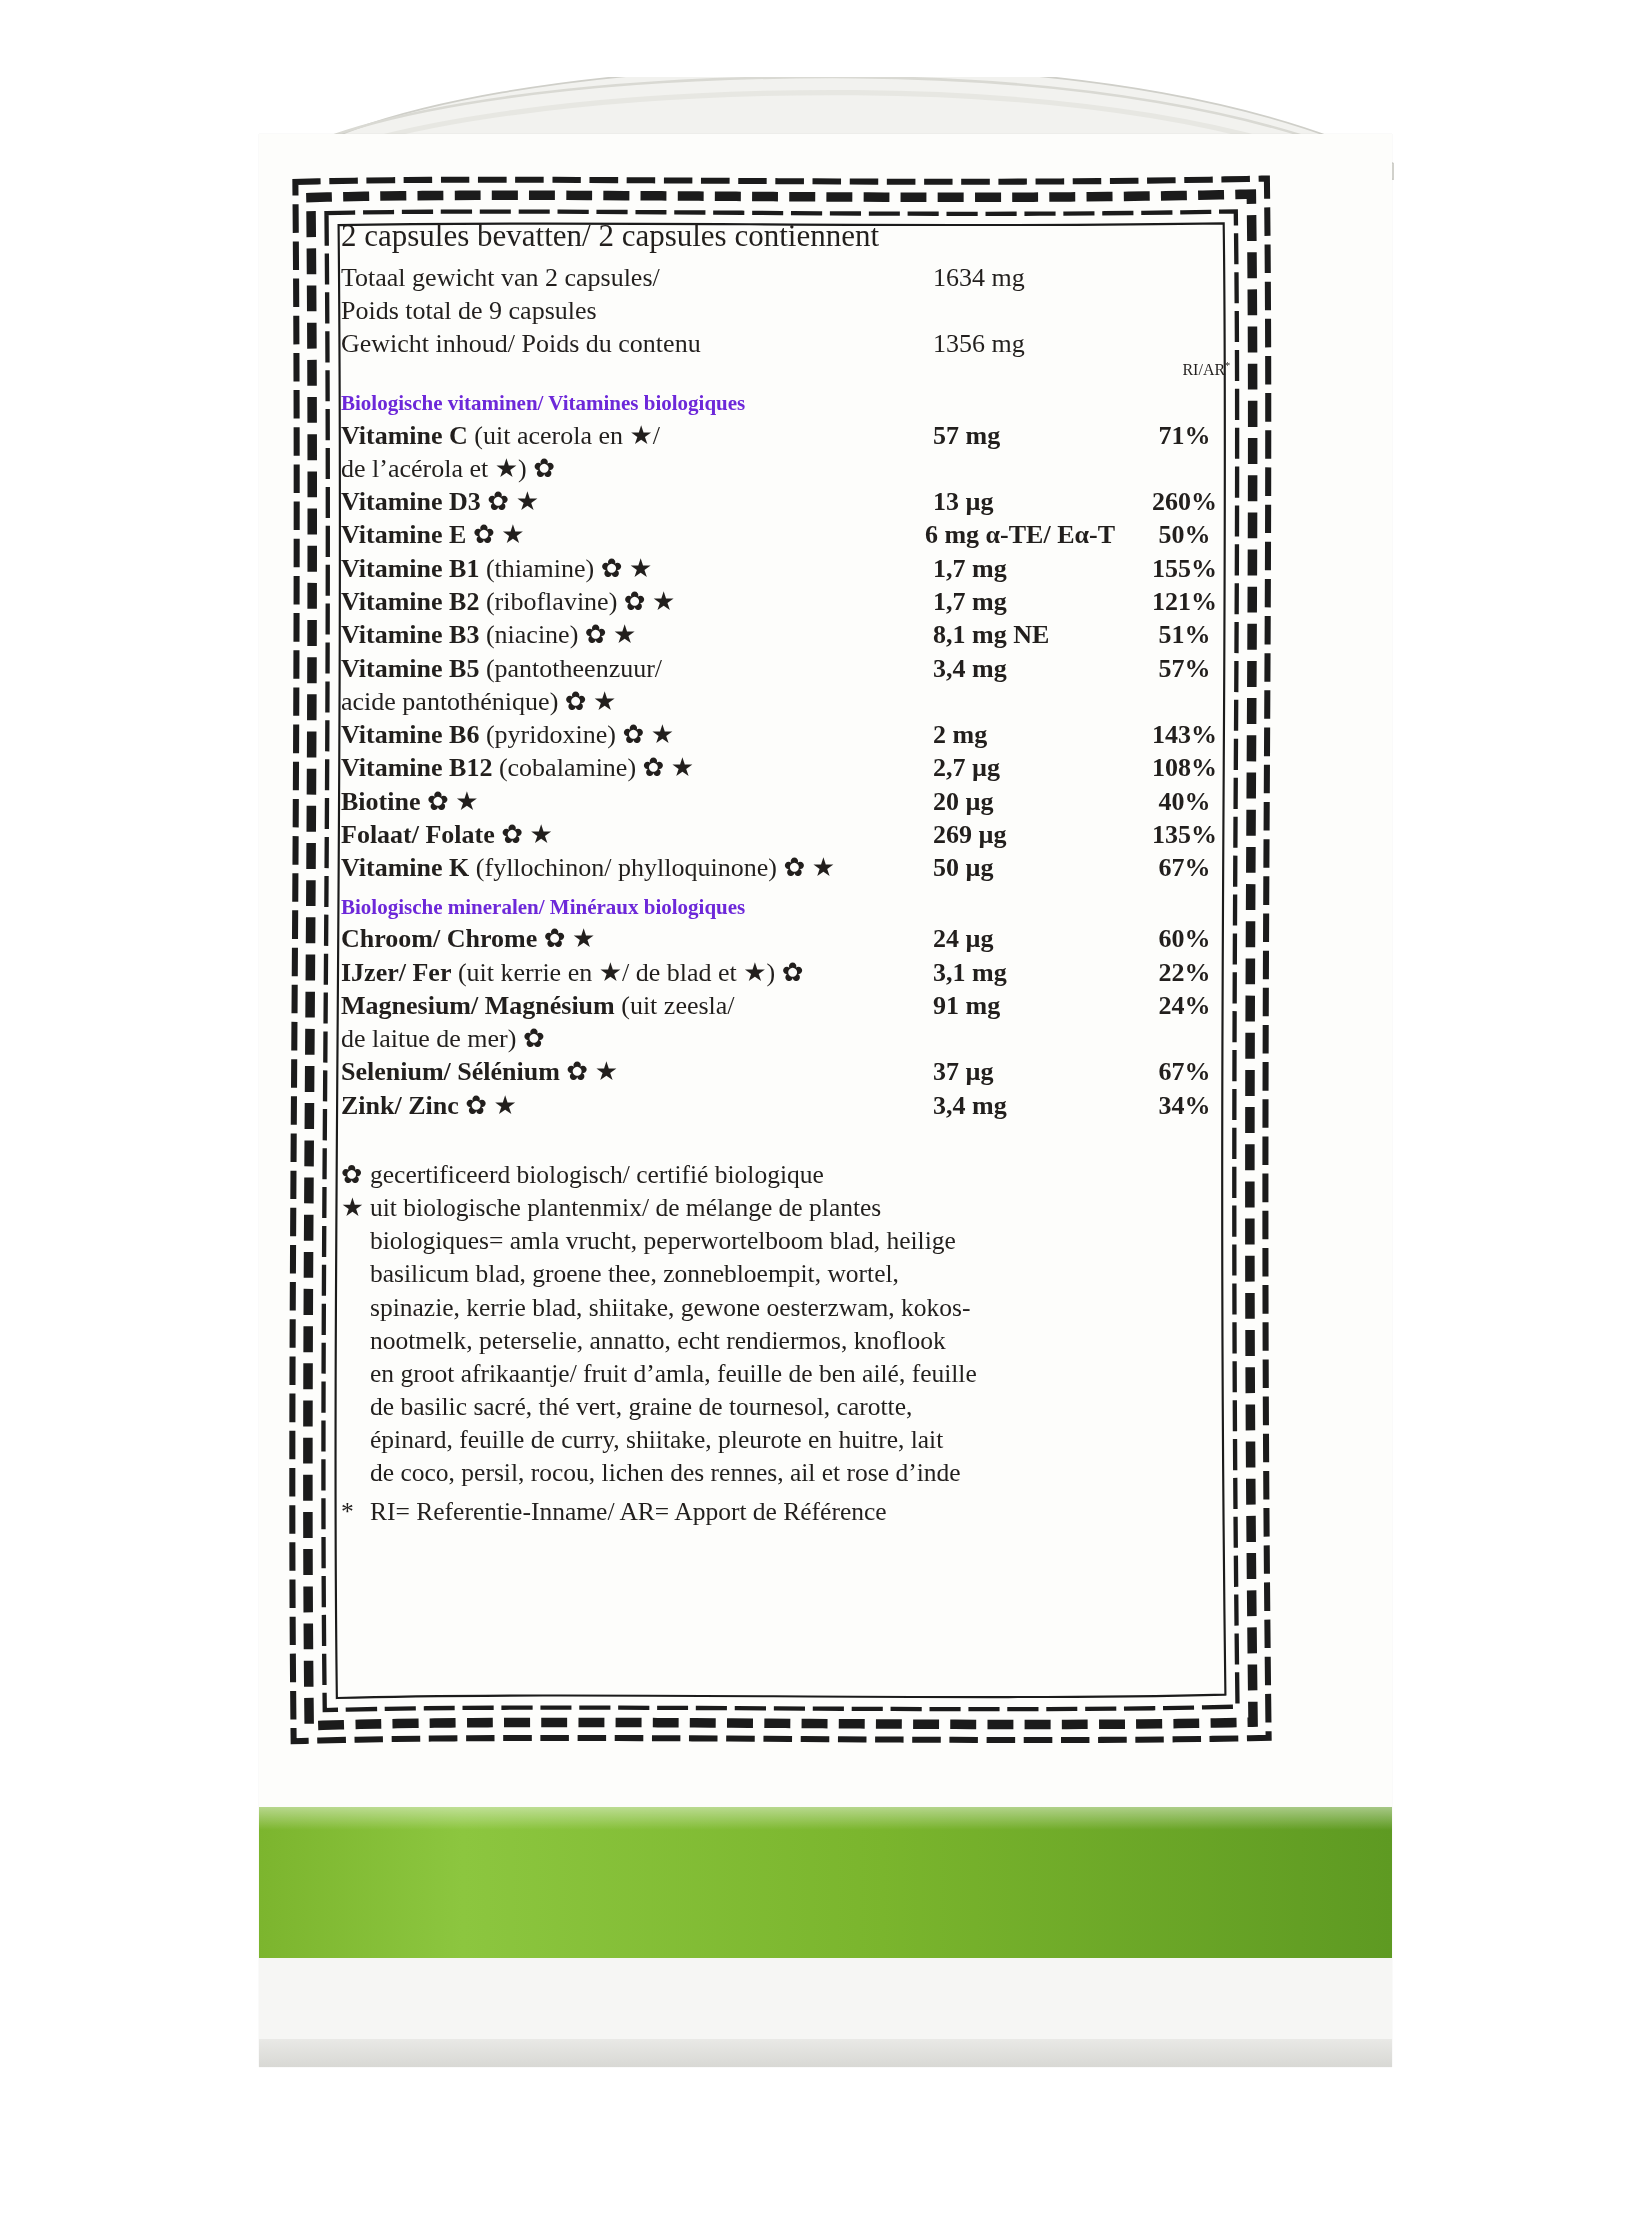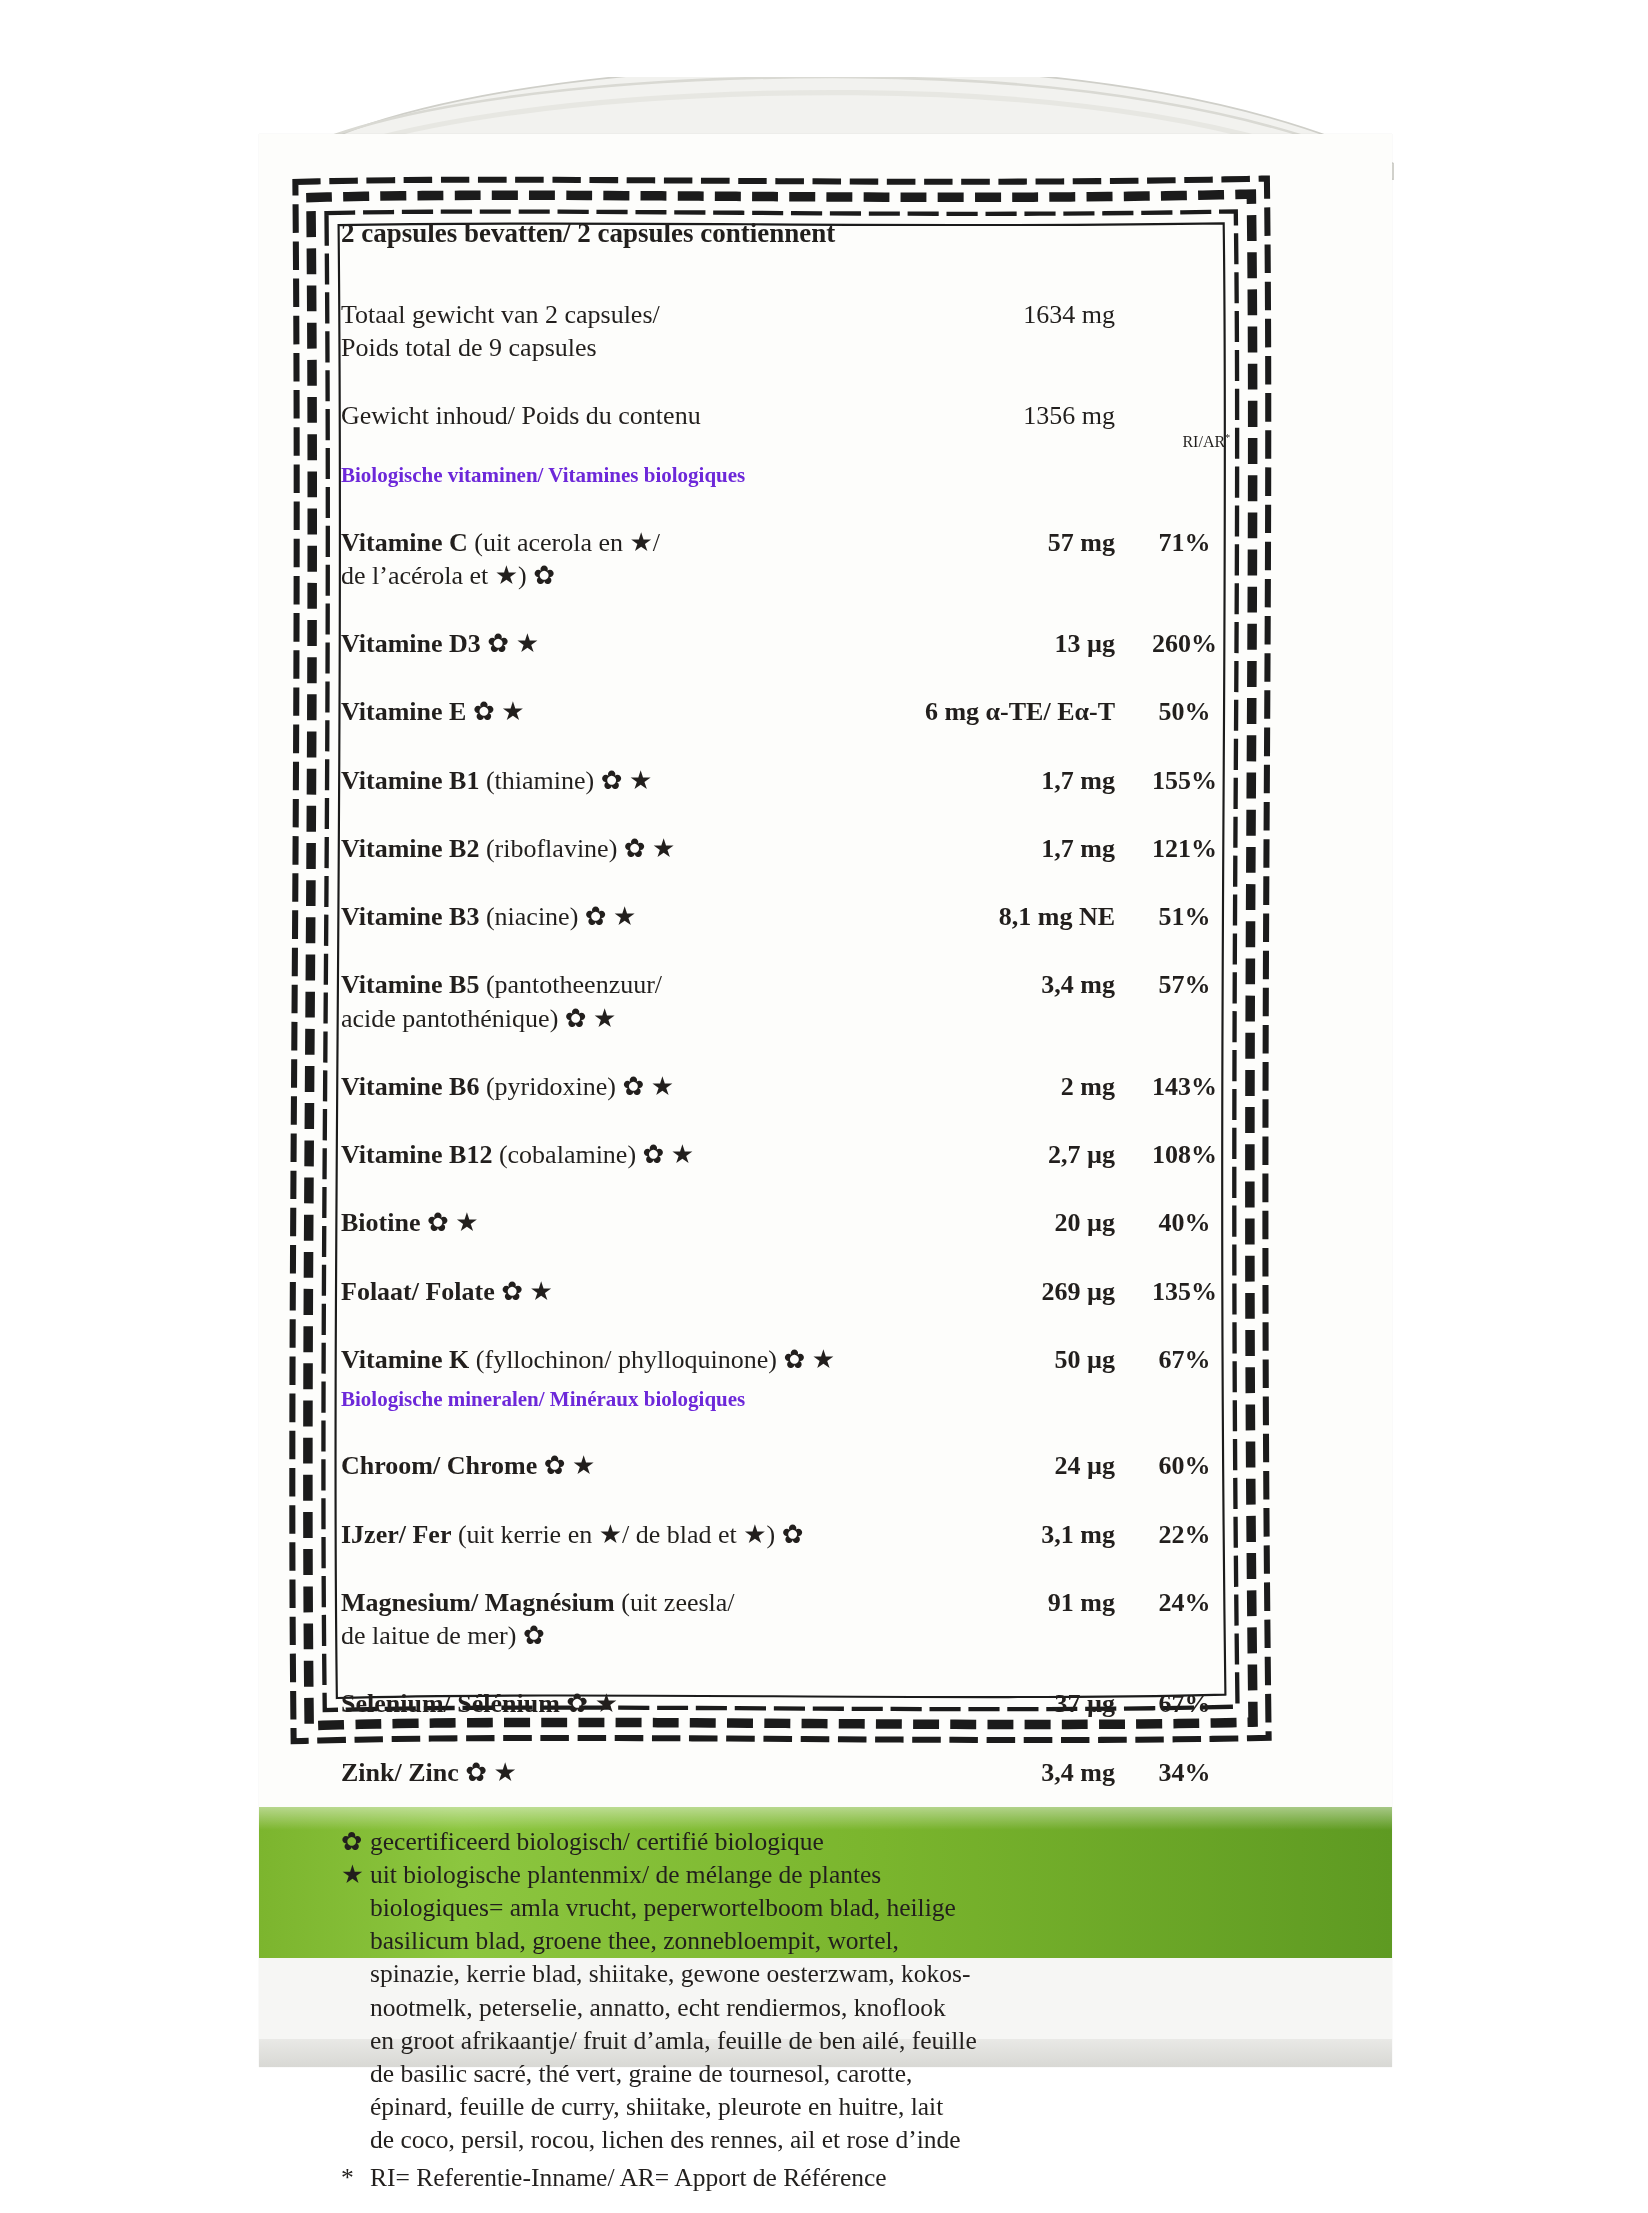--- a/index.html
+++ b/index.html
@@ -102,40 +102,39 @@
     width: 100%;
     gap: 22px;
   }
   .row .name {
     flex: 1 1 auto;
     padding-right: 7px;
     white-space: nowrap;
   }
   .row .amount {
     flex: 0 0 182px;
-    text-align: right;
+    text-align: left;
     font-weight: bold;
     white-space: nowrap;
-    margin-top: 35px;
   }
   .row .ri {
     flex: 0 0 95px;
     text-align: center;
     font-weight: bold;
     white-space: nowrap;
   }
   .row.plain .amount { font-weight: normal; }
 
   .b { font-weight: bold; }
   .sub { font-weight: normal; }
 
   .heading {
-    font-weight: bold;
-    font-size: 27px;
-    margin-bottom: 12px;
+    font-weight: normal;
+    font-size: 31px;
+    margin-bottom: 5px;
   }
   .green-head {
     color: #6d28d9;
     font-weight: bold;
     font-size: 21px;
     margin-top: 9.5px;
     margin-bottom: 1.7px;
   }
   .ri-head {
     text-align: right;

